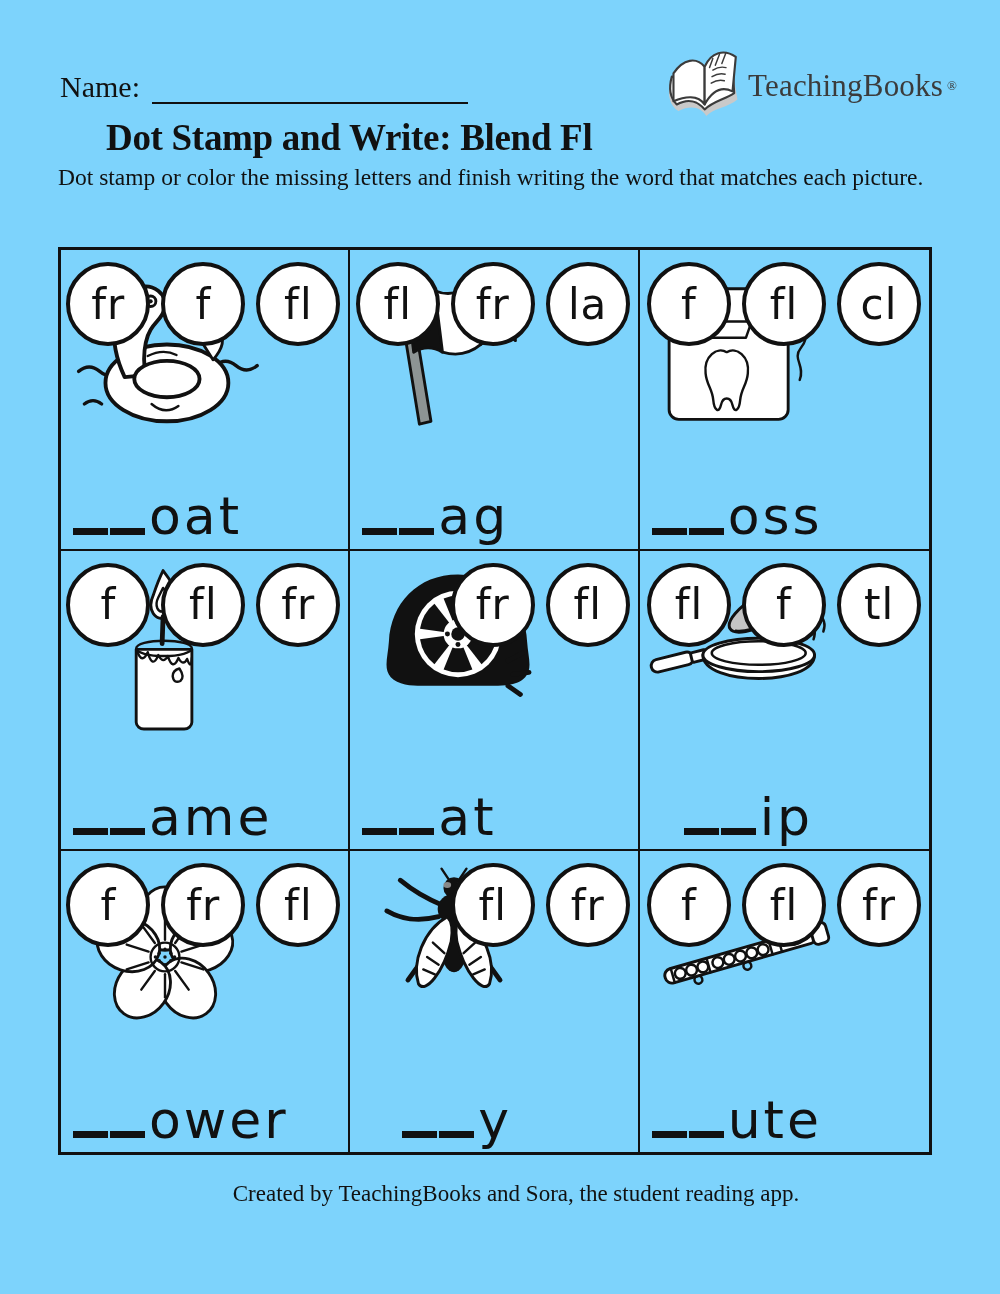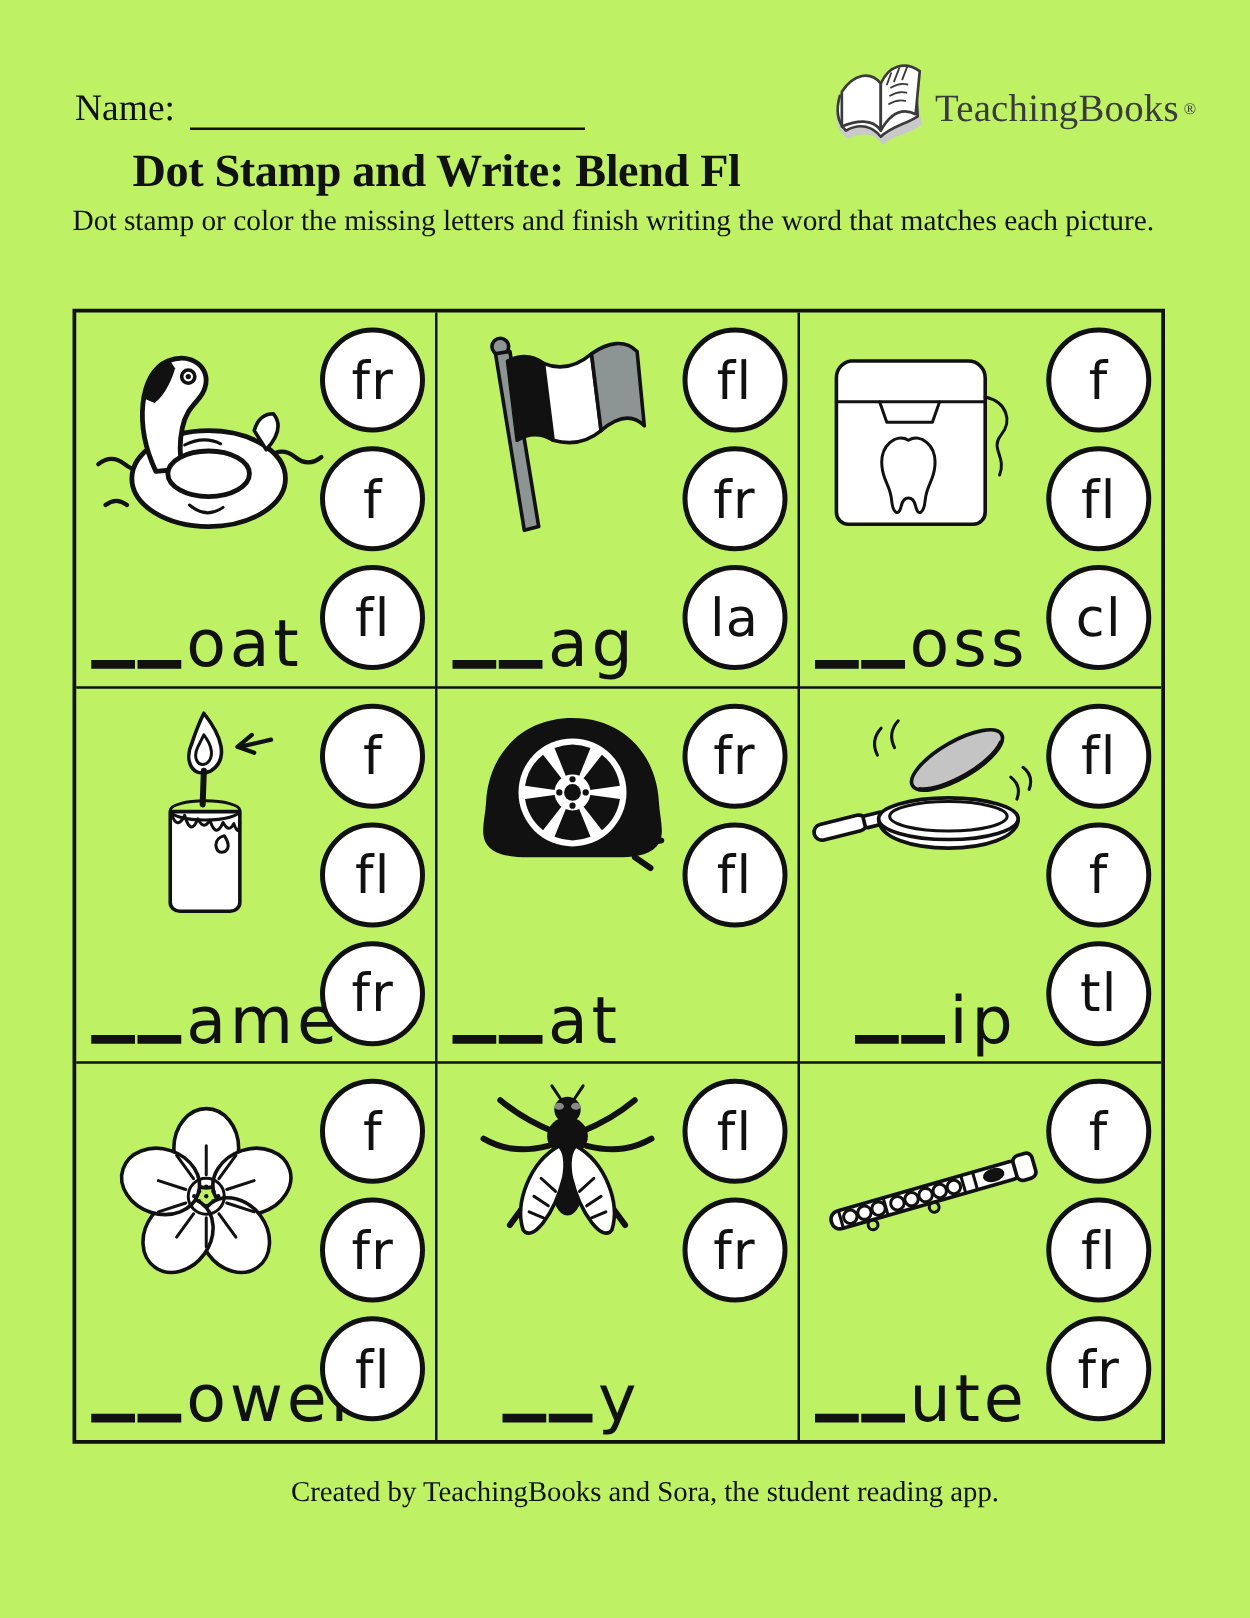--- a/index.html
+++ b/index.html
@@ -1,36 +1,36 @@
 <!DOCTYPE html>
 <html><head>
 <meta charset="utf-8">
 <style>
   html,body{margin:0;padding:0;background:#ffffff;}
-  .page{position:relative;width:1000px;height:1294px;background:#bef264;overflow:hidden;
+  .page{position:relative;width:1000px;height:1294px;background:#7dd3fc;overflow:hidden;
         font-family:"Liberation Serif",serif;color:#111;}
 
   
   .name-row{position:absolute;left:60px;top:70px;font-size:30px;display:flex;align-items:flex-end;}
   .name-line{display:inline-block;width:316px;height:30px;border-bottom:2.5px solid #111;margin-left:12px;}
   .logo{position:absolute;left:662px;top:42px;display:flex;align-items:center;gap:4px;}
   .logo-text{font-size:31px;color:#3b3b3b;letter-spacing:0.2px;}
   .logo-reg{font-size:13px;color:#3b3b3b;vertical-align:super;}
   .title{position:absolute;left:58px;top:116px;font-size:37px;font-weight:bold;letter-spacing:-0.3px;margin-left:48px;}
   .instructions{position:absolute;left:58px;top:160px;width:872px;font-size:23.5px;line-height:1.45;}
 
   
   .grid{position:absolute;left:58px;top:247px;width:874px;height:908px;border:3px solid #111;
         display:grid;grid-template-columns:repeat(3,1fr);grid-template-rows:repeat(3,1fr);box-sizing:border-box;}
   .cell{position:relative;border-right:2.5px solid #111;border-bottom:2.5px solid #111;box-sizing:border-box;overflow:hidden;}
   .cell:nth-child(3n){border-right:none;}
   .cell:nth-child(n+7){border-bottom:none;}
 
   .pic{position:absolute;left:8px;top:10px;width:200px;height:200px;}
-  .opts{position:absolute;top:12px;right:8px;display:flex;flex-direction:column;gap:11px;}
+  .opts{position:absolute;top:12px;right:8px;display:flex;flex-direction:row;gap:11px;}
   .opt{width:84px;height:84px;border:4px solid #111;border-radius:50%;background:#fff;
        display:flex;align-items:center;justify-content:center;box-sizing:border-box;
        font-family:"DejaVu Sans",sans-serif;font-size:42px;color:#111;letter-spacing:1px;}
   .word{position:absolute;left:12px;bottom:10px;display:flex;align-items:flex-end;}
   .blank-seg{display:inline-block;width:35px;height:12px;border-bottom:7px solid #111;margin-right:2px;margin-bottom:4px;}
   .letters{font-family:"DejaVu Sans",sans-serif;font-weight:normal;font-size:52px;line-height:0.85;letter-spacing:3px;margin-left:2px;}
   .cell:nth-child(6) .word{left:44px;justify-content:space-between;}
   .cell:nth-child(8) .word{left:52px;}
 
   

